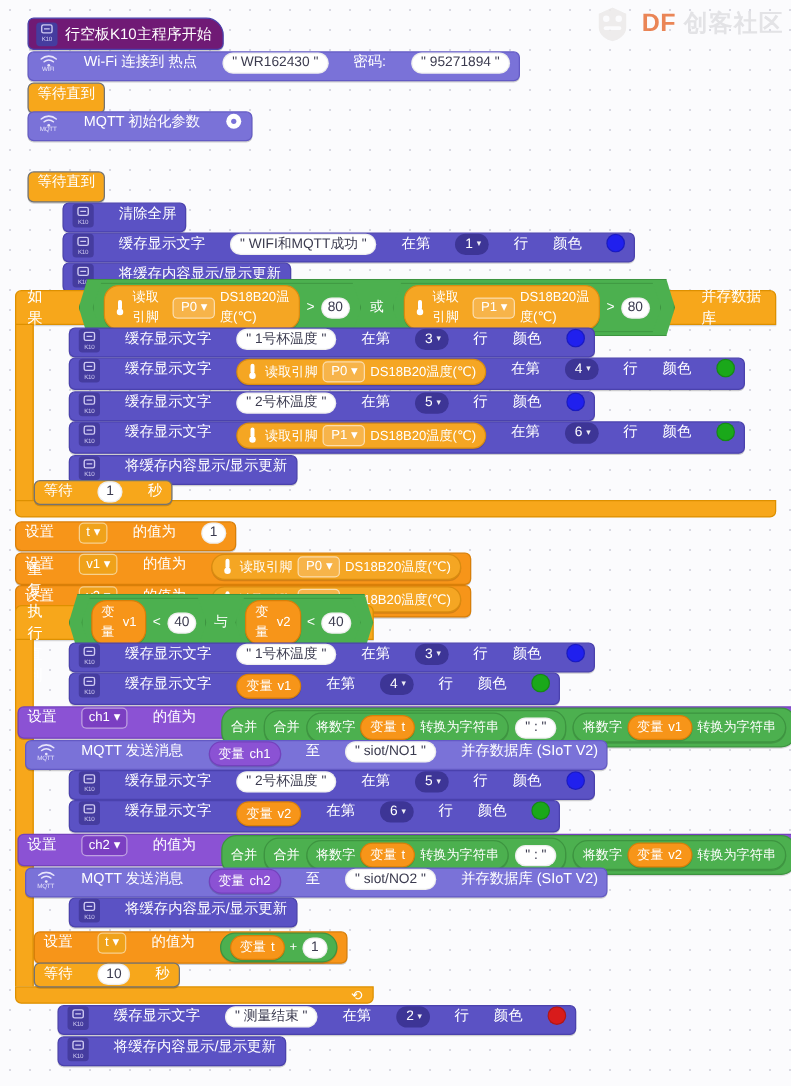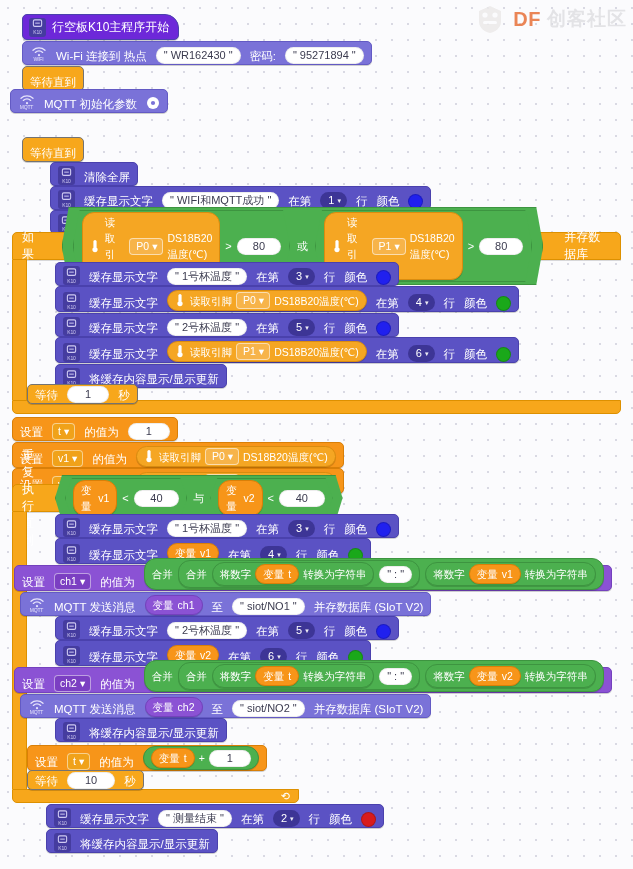--- a/index.html
+++ b/index.html
@@ -27,28 +27,28 @@
   }
   #watermark .wm-badge svg { display:block; }
   #watermark .wm-df { color:#e8713a; font-size:20px; font-weight:bold; letter-spacing:.5px;}
   #watermark .wm-cn { color:#dfdfe2; font-size:19px; font-weight:bold; letter-spacing:1px;}
 
   
   #canvas { position:absolute; left:0; top:0; width:633px; height:869px; }
 
   .blk {
     position:absolute;
-    display:flex; align-items:flex-end;
+    display:flex; align-items:flex-start;
     height:24px;
     border-radius:5px;
     color:#fff;
     font-size:11.5px;
     white-space:nowrap;
     padding:0 7px;
-    gap:9px;
+    gap:20px;
     box-shadow: 0 1px 0 rgba(0,0,0,.18);
   }
   .blk.tall { height:26px; }
 
   
   .c-display { background:#5b52c4; border:1px solid #4a41ad;margin-left:28px; }   
   .c-net     { background:#7a72d8; border:1px solid #635ac4; }
   .c-ctrl    { background:#f7a71b; border:1px solid #737373; }   
   .c-var     { background:#f79519; border:1px solid #d97f08; }
   .c-mqttvar { background:#8b52d4; border:1px solid #7441bd; }   
@@ -69,21 +69,21 @@
   .lbl { color:#fff; }
 
   
   .fld {
     background:#fff; color:#3b3b4f;
     border-radius:11px; padding:1px 8px;
     font-size:11px; line-height:15px;
     display:inline-flex; align-items:center;
     box-shadow: inset 0 0 0 1px rgba(0,0,0,.07);
   }
-  .fld.num { border-radius:11px; padding:1px 18px; min-width:18px; justify-content:center; }
+  .fld.num { border-radius:11px; padding:1px 7px; min-width:18px; justify-content:center; }
 
   
   .dd {
     background:#3d3596; color:#fff;
     border-radius:11px; padding:1px 6px 1px 8px;
     font-size:11px; line-height:15px;
     display:inline-flex; align-items:center; gap:3px;
   }
   .dd .caret { font-size:7px; opacity:.9; }
 
@@ -158,21 +158,21 @@
     border-radius:0 0 5px 5px;
   }
   .cblk-bot .loopicon {
     position:absolute; right:8px; top:0px; color:#fff; font-size:11px;
   }
 
   .hatblk {
     position:absolute;
     display:flex; align-items:center; gap:6px;
     height:26px; padding:0 9px 0 6px;
-    background:#6d28d9; border:1px solid #4a41ad;
+    background:#701a75; border:1px solid #4a41ad;
     border-radius:5px 14px 5px 5px;
     color:#fff; font-size:12px;
     box-shadow: 0 1px 0 rgba(0,0,0,.18);
   }
 </style>
 </head>
 <body>
 
 <div id="watermark">
   <span class="wm-badge">
@@ -212,21 +212,21 @@
     <span class="lbl">Wi-Fi 连接到 热点</span>
     <span class="fld">" WR162430 "</span>
     <span class="lbl">密码:</span>
     <span class="fld">" 95271894 "</span>
   </div>
 
   <div class="blk c-ctrl" style="left:22px; top:66px; height:25px;">
     <span class="lbl">等待直到</span>
   </div>
 
-  <div class="blk c-net" style="left:10px; top:89px;">
+  <div class="blk c-net" style="left:22px; top:89px;">
     <span class="ico net">
       <svg width="14" height="10" viewBox="0 0 14 10">
           <path d="M1 3.2 A9 9 0 0 1 13 3.2" fill="none" stroke="#e7e4fb" stroke-width="1.3" stroke-linecap="round"></path>
           <path d="M3.3 5.4 A5.6 5.6 0 0 1 10.7 5.4" fill="none" stroke="#e7e4fb" stroke-width="1.3" stroke-linecap="round"></path>
           <circle cx="7" cy="8.2" r="1.1" fill="#e7e4fb"></circle>
         </svg>
       <span class="tag">MQTT</span>
     </span>
     <span class="lbl">MQTT 初始化参数</span>
     <span>

